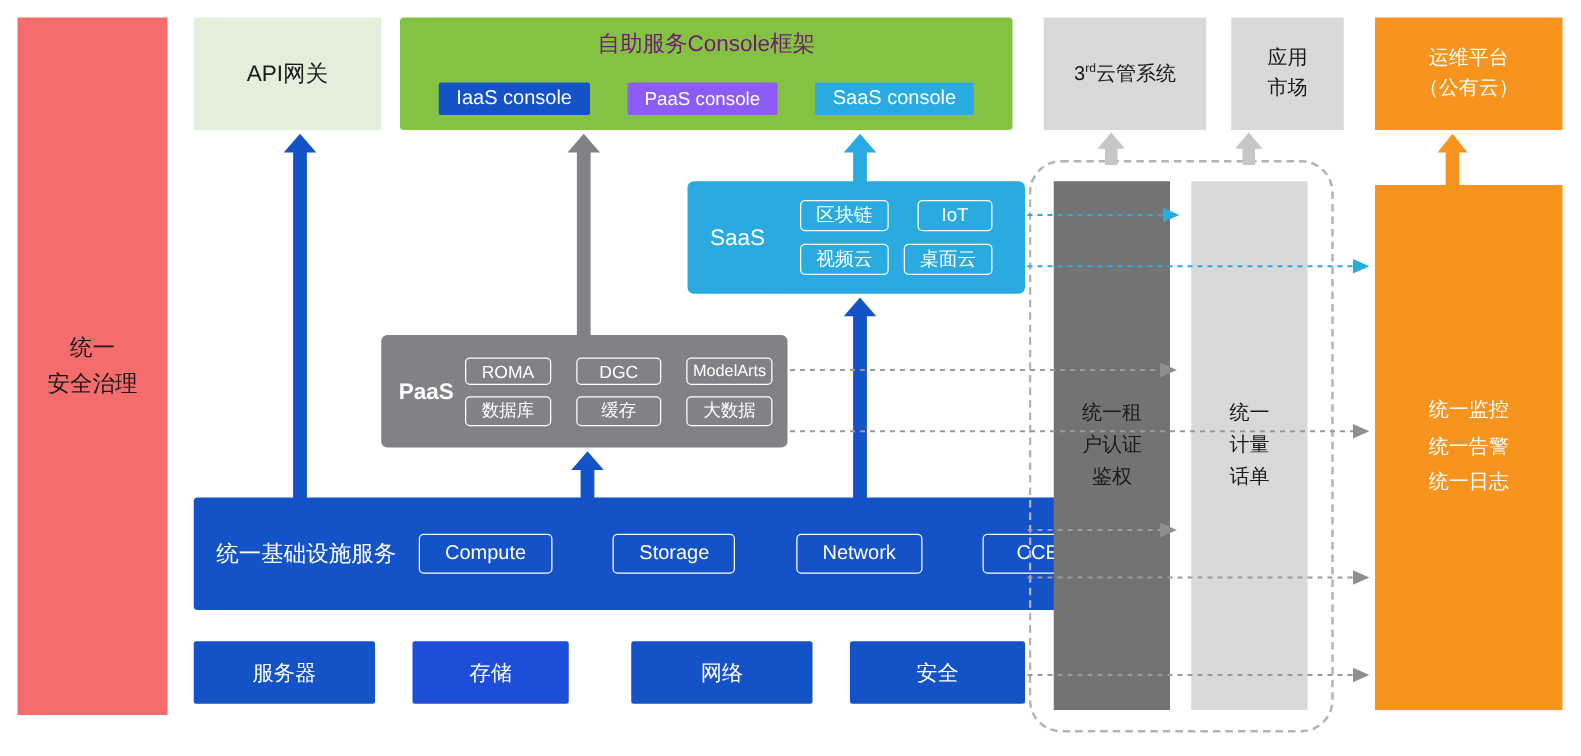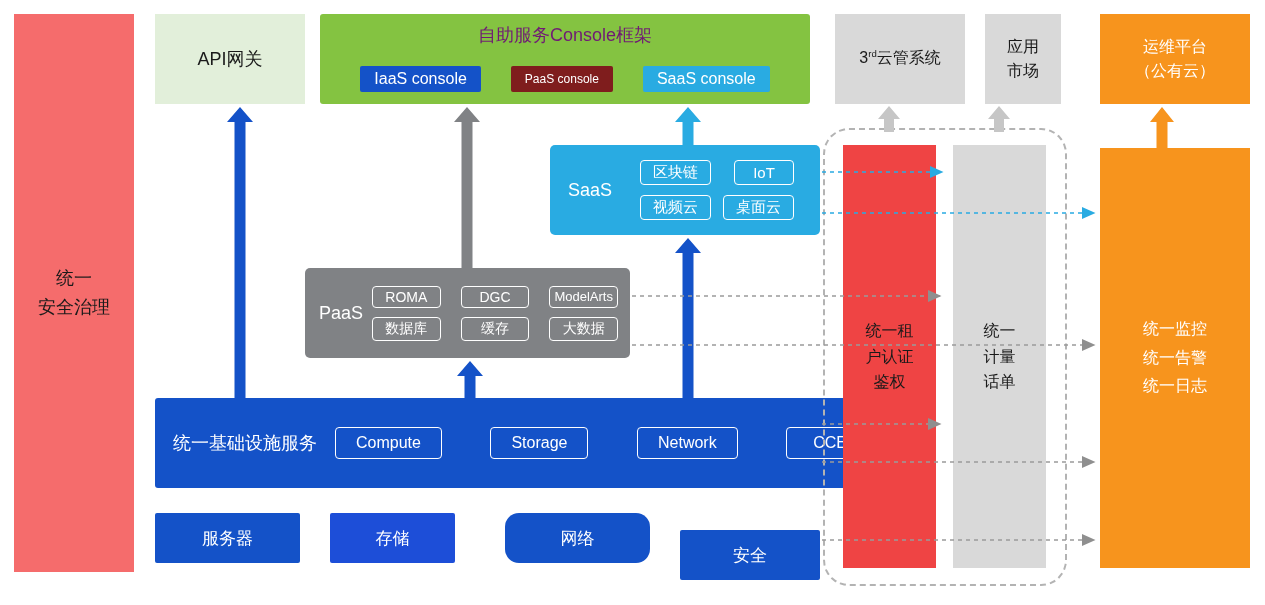--- a/index.html
+++ b/index.html
@@ -22,47 +22,47 @@
 
   <div class="abs center ml" style="left:14px;top:14px;width:120px;height:558px;background:#f56c6c;color:#1a1a1a;font-size:18px;line-height:1.6;">统一
 安全治理</div>
 
   <div class="abs center" style="left:155px;top:14px;width:150px;height:90px;background:#e2efda;color:#1a1a1a;font-size:18px;">API网关</div>
 
   <div class="abs" style="left:320px;top:14px;width:490px;height:90px;background:#84c341;border-radius:3px;display:flex;flex-direction:column;align-items:center;justify-content:space-between;padding:9px 0 12px;">
     <div style="font-size:18px;color:#701a75;">自助服务Console框架</div>
     <div style="display:flex;gap:30px;">
       <div class="center" style="background:#1452c8;color:#ffffff;font-size:16px;padding:4px 14px;border-radius:2px;">IaaS console</div>
-      <div class="center" style="background:#7f1d1d;color:#ffffff;font-size:12px;padding:4px 14px;border-radius:2px;">PaaS console</div>
+      <div class="center" style="background:#8b5cf6;color:#ffffff;font-size:15px;padding:4px 14px;border-radius:2px;">PaaS console</div>
       <div class="center" style="background:#29abe2;color:#ffffff;font-size:16px;padding:4px 14px;border-radius:2px;">SaaS console</div>
     </div>
   </div>
 
   <div class="abs center" style="left:835px;top:14px;width:130px;height:90px;background:#d9d9d9;color:#1a1a1a;font-size:16px;">
     <span><span>3</span><sup>rd</sup><span>云管系统</span></span>
   </div>
 
-  <div class="abs center ml" style="left:985px;top:14px;width:76px;height:90px;background:#d9d9d9;color:#1a1a1a;font-size:16px;line-height:1.5;">应用
+  <div class="abs center ml" style="left:985px;top:14px;width:90px;height:90px;background:#d9d9d9;color:#1a1a1a;font-size:16px;line-height:1.5;">应用
 市场</div>
 
   <div class="abs center ml" style="left:1100px;top:14px;width:150px;height:90px;background:#f7941d;color:#ffffff;font-size:16px;line-height:1.5;">运维平台
 （公有云）</div>
 
   <div class="abs" style="left:550px;top:145px;width:270px;height:90px;background:#29abe2;border-radius:5px;display:flex;align-items:center;padding:0 14px 0 18px;">
     <div style="color:#ffffff;font-size:18px;margin-right:16px;">SaaS</div>
     <div style="display:grid;grid-template-columns:auto auto;gap:10px 12px;flex:1;justify-content:center;">
       <div class="chip" style="font-size:15px;padding:2px 12px;">区块链</div>
       <div class="chip" style="font-size:15px;padding:2px 12px;margin-left:11px;">IoT</div>
       <div class="chip" style="font-size:15px;padding:2px 12px;">视频云</div>
       <div class="chip" style="font-size:15px;padding:2px 12px;">桌面云</div>
     </div>
   </div>
 
   <div class="abs" style="left:305px;top:268px;width:325px;height:90px;background:#808285;border-radius:5px;display:flex;align-items:center;padding:0 12px 0 14px;">
-    <div style="color:#ffffff;font-size:18px;margin-right:9px;">PaaS</div>
+    <div style="color:#ffffff;font-size:18px;margin-right:9px;font-weight:bold;">PaaS</div>
     <div style="display:grid;grid-template-columns:1fr 1fr 1fr;gap:9px 20px;flex:1;">
       <div class="chip" style="font-size:14px;padding:2px 4px;">ROMA</div>
       <div class="chip" style="font-size:14px;padding:2px 4px;">DGC</div>
       <div class="chip" style="font-size:13px;padding:2px 2px;">ModelArts</div>
       <div class="chip" style="font-size:14px;padding:2px 4px;">数据库</div>
       <div class="chip" style="font-size:14px;padding:2px 4px;">缓存</div>
       <div class="chip" style="font-size:14px;padding:2px 4px;">大数据</div>
     </div>
   </div>
 
@@ -71,26 +71,26 @@
     <div style="display:flex;gap:20px;flex:1;justify-content:space-between;">
       <div class="chip" style="font-size:16px;padding:6px 20px;">Compute</div>
       <div class="chip" style="font-size:16px;padding:6px 20px;">Storage</div>
       <div class="chip" style="font-size:16px;padding:6px 20px;">Network</div>
       <div class="chip" style="font-size:16px;padding:6px 26px;">CCE</div>
     </div>
   </div>
 
   <div class="abs center" style="left:155px;top:513px;width:145px;height:50px;background:#1452c8;color:#ffffff;font-size:17px;border-radius:2px;">服务器</div>
   <div class="abs center" style="left:330px;top:513px;width:125px;height:50px;background:#1d4ed8;color:#ffffff;font-size:17px;border-radius:2px;">存储</div>
-  <div class="abs center" style="left:505px;top:513px;width:145px;height:50px;background:#1452c8;color:#ffffff;font-size:17px;border-radius:14px;">网络</div>
-  <div class="abs center" style="left:680px;top:530px;width:140px;height:50px;background:#1452c8;color:#ffffff;font-size:17px;border-radius:2px;">安全</div>
+  <div class="abs center" style="left:505px;top:513px;width:145px;height:50px;background:#1452c8;color:#ffffff;font-size:17px;border-radius:2px;">网络</div>
+  <div class="abs center" style="left:680px;top:513px;width:140px;height:50px;background:#1452c8;color:#ffffff;font-size:17px;border-radius:2px;">安全</div>
 
   <div class="abs" style="left:823px;top:128px;width:244px;height:458px;border:2px dashed #b3b3b3;border-radius:26px;"></div>
 
-  <div class="abs center ml" style="left:843px;top:145px;width:93px;height:423px;background:#ef4444;color:#1a1a1a;font-size:16px;line-height:1.6;">统一租
+  <div class="abs center ml" style="left:843px;top:145px;width:93px;height:423px;background:#737373;color:#1a1a1a;font-size:16px;line-height:1.6;">统一租
 户认证
 鉴权</div>
 
   <div class="abs center ml" style="left:953px;top:145px;width:93px;height:423px;background:#d9d9d9;color:#1a1a1a;font-size:16px;line-height:1.6;">统一
 计量
 话单</div>
 
   <div class="abs center ml" style="left:1100px;top:148px;width:150px;height:420px;background:#f7941d;color:#ffffff;font-size:16px;line-height:1.8;">统一监控
 统一告警
 统一日志</div>

